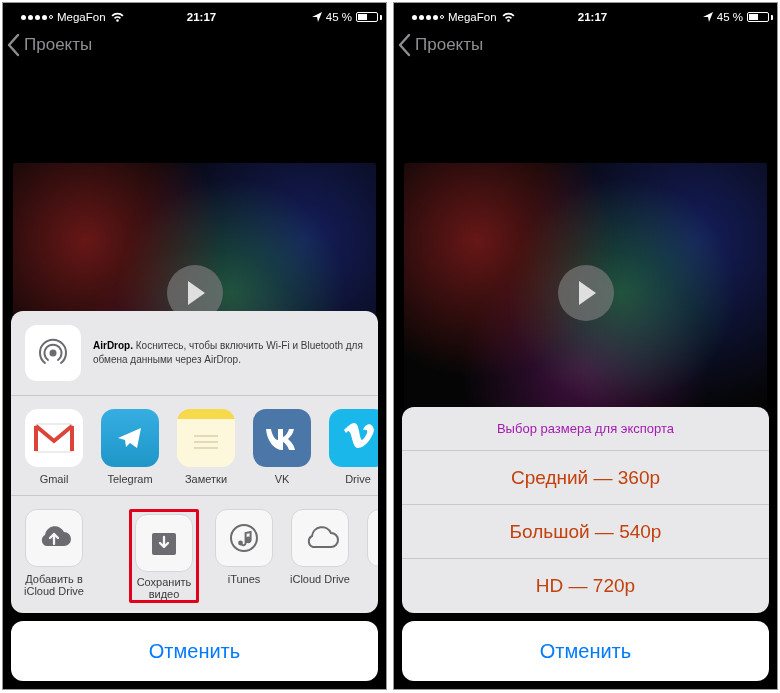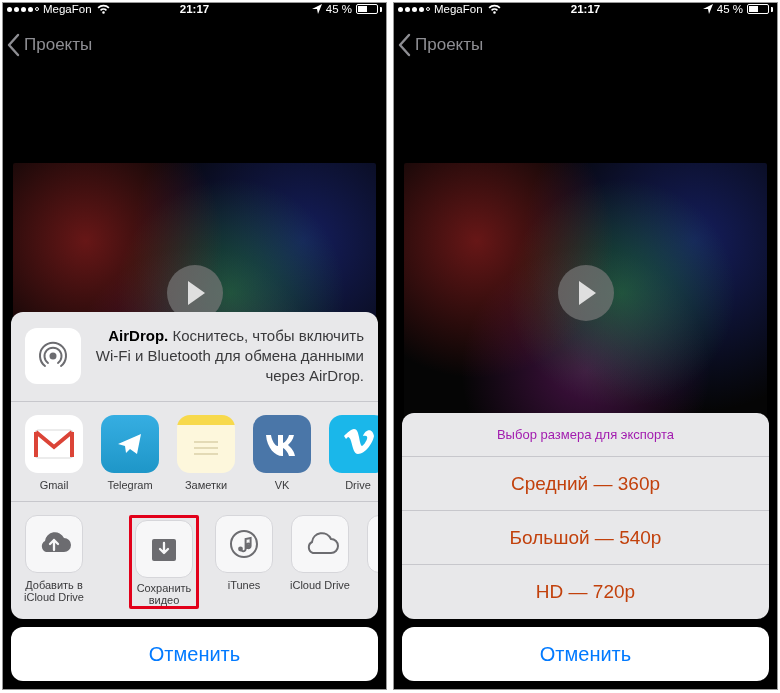--- a/index.html
+++ b/index.html
@@ -13,24 +13,25 @@
   .phone {
     width: 385px; height: 688px;
     background: #000;
     position: relative;
     overflow: hidden;
     border: 1px solid #999;
   }
   
   .status {
     height: 20px;
-    display: flex; align-items: flex-start;
+    display: flex; align-items: flex-end;
     color: #fff; font-size: 11.5px;
     padding: 0 4px;
     position: relative;
+    margin-left: 14px;
   }
   .status .left, .status .right { display: flex; align-items: center; gap: 4px; }
   .status .center {
     position: absolute; left: 0; right: 0; text-align: center;
     font-weight: 600; pointer-events: none;
   }
   .status .right { margin-left: auto; }
   .sig-dots { display: flex; gap: 2px; }
   .sig-dots span {
     width: 5px; height: 5px; border-radius: 50%;
@@ -99,39 +100,39 @@
   }
   .panel {
     background: #e8e8ea;
     border-radius: 12px;
     overflow: hidden;
   }
   .cancel {
     margin-top: 8px;
     background: #fff;
     border-radius: 12px;
-    height: 54px;
+    height: 60px;
     display: flex; align-items: center; justify-content: center;
     color: #027aff;
     font-size: 20px;
   }
 
   
   .airdrop-row {
     display: flex; align-items: center; gap: 12px;
     padding: 14px 14px;
     border-bottom: 1px solid #c7c7cc;
   }
   .airdrop-icon {
     width: 56px; height: 56px;
     background: #fff; border-radius: 12px;
     display: flex; align-items: center; justify-content: center;
     flex: none;
   }
-  .airdrop-text { font-size: 15px; color: #3a3a3c; line-height: 1.35; text-align: right; }
+  .airdrop-text { font-size: 10px; color: #3a3a3c; line-height: 1.35; }
   .airdrop-text b { color: #000; font-weight: 600; }
 
   .app-row, .action-row {
     display: flex; gap: 14px;
     padding: 13px 12px 10px 12px;
     overflow: hidden;
   }
   .app-row { border-bottom: 1px solid #c7c7cc; }
   .cell {
     width: 62px; flex: none;

